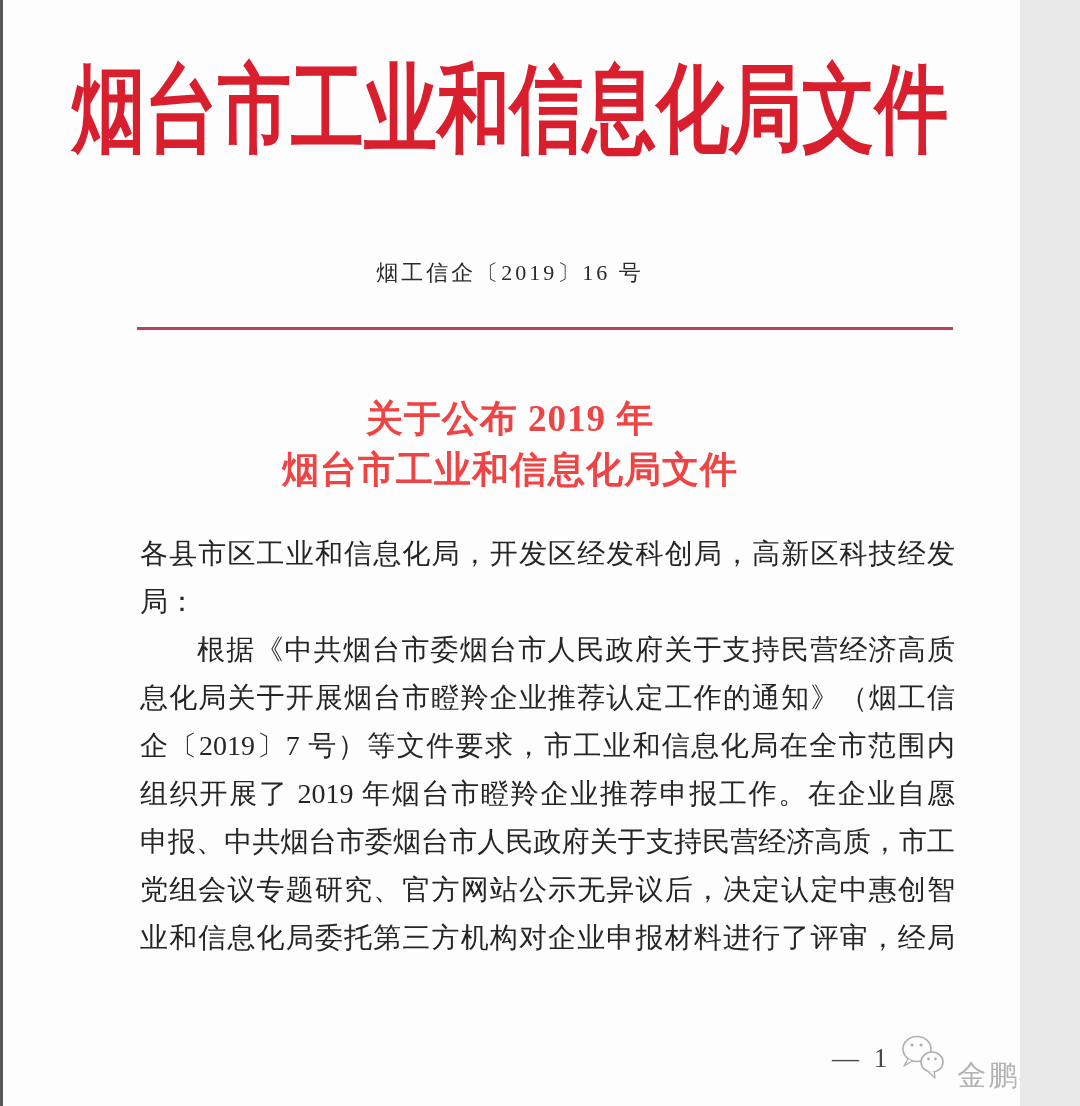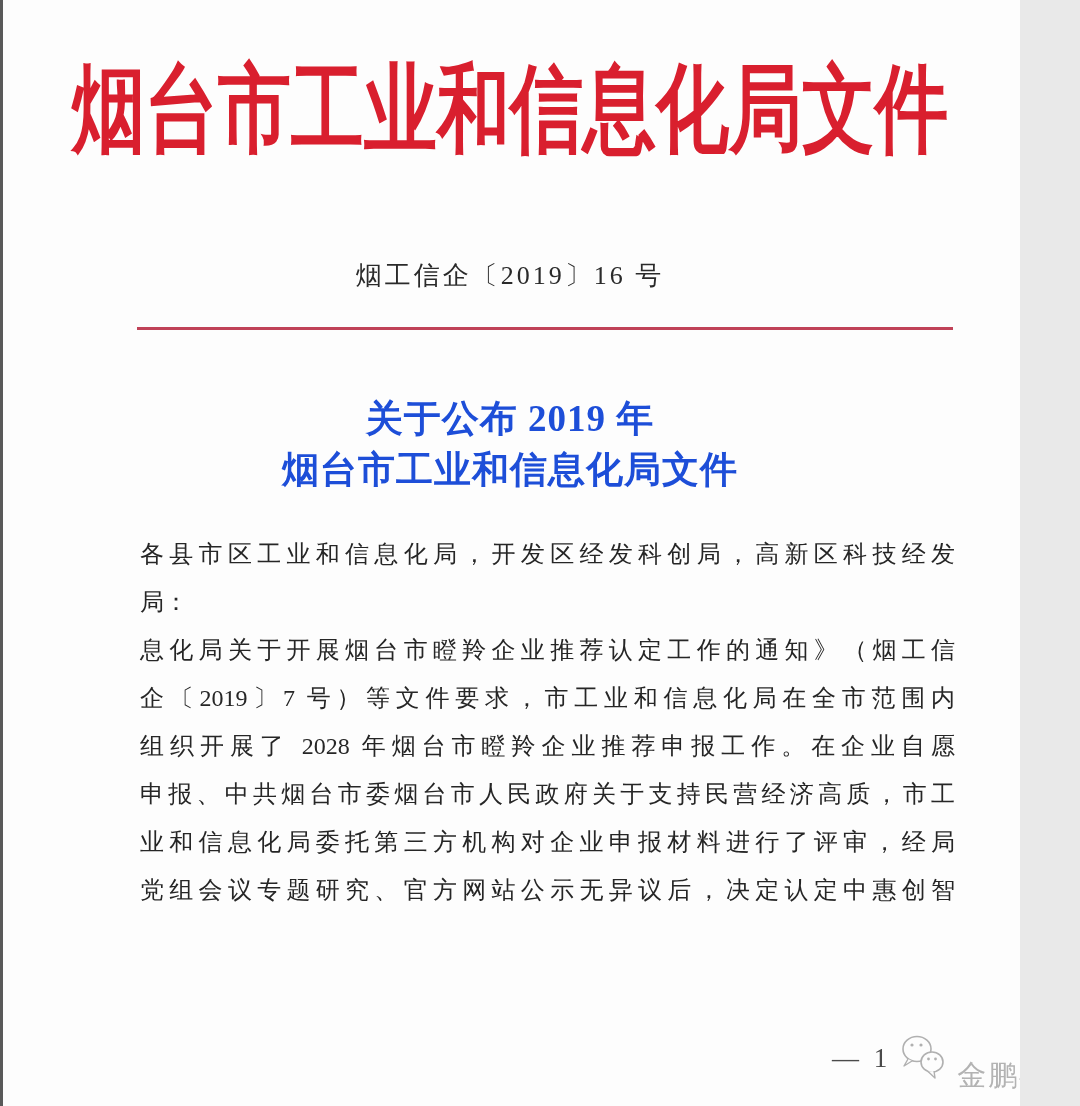--- a/index.html
+++ b/index.html
@@ -28,36 +28,36 @@
     text-align:center;
     color:var(--header-red);
     font-size:73px;font-weight:900;
     letter-spacing:0px;
     transform:scaleY(1.32);transform-origin:top center;
     white-space:nowrap;
   }
   .doc-number{
     position:absolute;top:258px;left:0;width:100%;
     text-align:center;
-    font-size:26px;letter-spacing:3px;color:#2a2a2a;
+    font-size:22px;letter-spacing:3px;color:#2a2a2a;
     white-space:nowrap;
   }
   .red-rule{
     position:absolute;top:327px;left:137px;width:816px;height:3px;
     background:var(--rule-red);
   }
   .doc-title{
     position:absolute;top:393px;left:0;width:100%;
     text-align:center;
     font-size:37px;font-weight:bold;line-height:51px;
-    letter-spacing:1px;color:#1d4ed8;
+    letter-spacing:1px;color:#ef4444;
   }
   .body-block{
     position:absolute;top:530px;left:140px;width:815px;
-    font-size:24px;line-height:48px;color:var(--body-text);
+    font-size:28px;line-height:48px;color:var(--body-text);
   }
   .line{white-space:nowrap;}
   .line.justify{
     white-space:normal;
     text-align:justify;
     text-align-last:justify;
   }
   .line.indent{padding-left:57px;}
   .footer{
     position:absolute;top:1030px;left:832px;height:56px;
@@ -90,26 +90,27 @@
   <div class="red-rule"></div>
 
   <div class="doc-title">
     <div>关于公布 2019 年</div>
     <div>烟台市工业和信息化局文件</div>
   </div>
 
   <div class="body-block">
     <div class="line justify">各县市区工业和信息化局，开发区经发科创局，高新区科技经发</div>
     <div class="line">局：</div>
+    <div class="line justify indent">根据《中共烟台市委烟台市人民政府关于支持民营经济高质</div>
     <div class="line justify">息化局关于开展烟台市瞪羚企业推荐认定工作的通知》（烟工信</div>
     <div class="line justify">企〔2019〕7 号）等文件要求，市工业和信息化局在全市范围内</div>
-    <div class="line justify">组织开展了 2028 年烟台市瞪羚企业推荐申报工作。在企业自愿</div>
+    <div class="line justify">组织开展了 2019 年烟台市瞪羚企业推荐申报工作。在企业自愿</div>
     <div class="line justify">申报、中共烟台市委烟台市人民政府关于支持民营经济高质，市工</div>
+    <div class="line justify">党组会议专题研究、官方网站公示无异议后，决定认定中惠创智</div>
     <div class="line justify">业和信息化局委托第三方机构对企业申报材料进行了评审，经局</div>
-    <div class="line justify">党组会议专题研究、官方网站公示无异议后，决定认定中惠创智</div>
   </div>
 
   <div class="footer">
     <span class="page-num">— 1</span>
     <span class="wechat-icon">
       <svg width="54" height="50" viewBox="0 0 54 50">
         <g fill="#fdfdfd" stroke="#b0b0b0" stroke-width="1.6">
           <ellipse cx="20" cy="16" rx="14" ry="12.5"></ellipse>
           <path d="M11 26 L7 33 L15 28" fill="#fdfdfd" stroke="#b0b0b0" stroke-width="1.4" stroke-linejoin="round"></path>
           <ellipse cx="35" cy="29" rx="11" ry="10"></ellipse>

